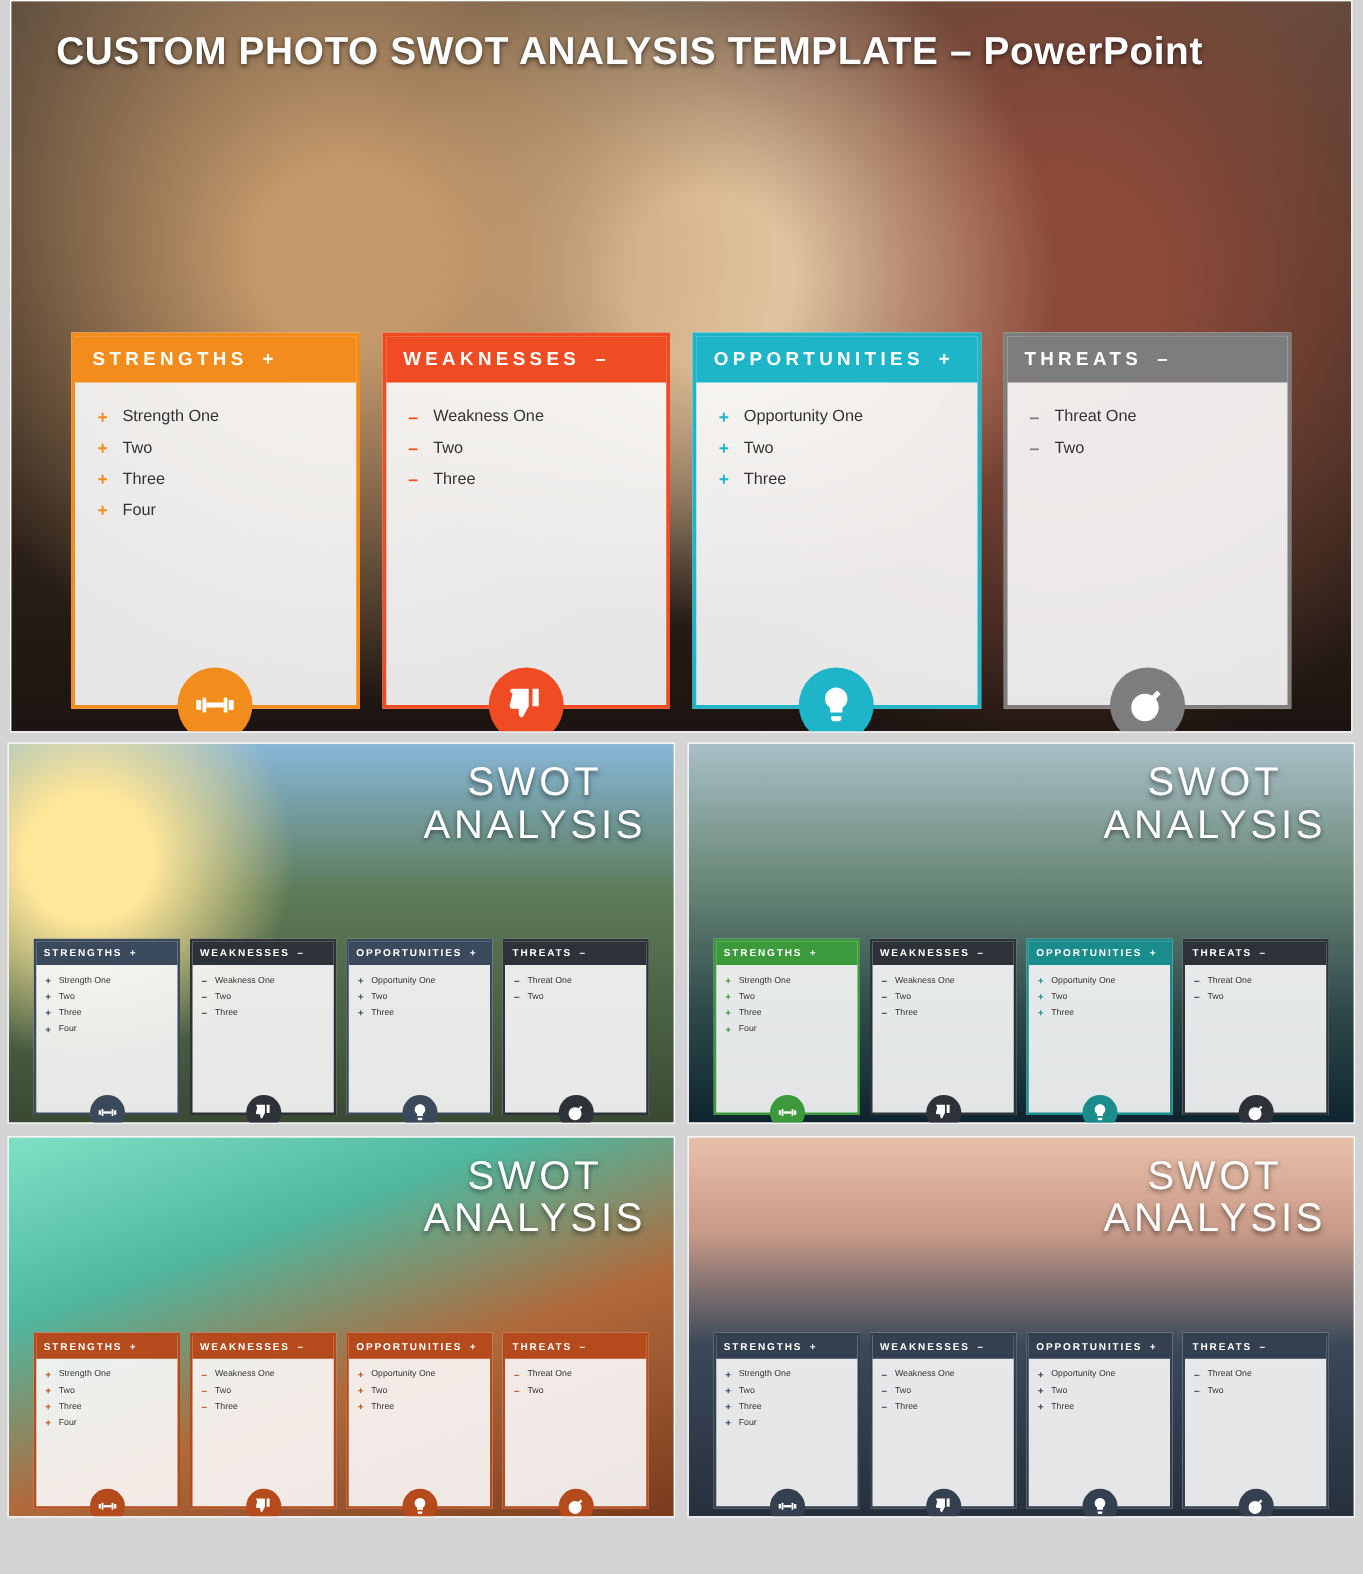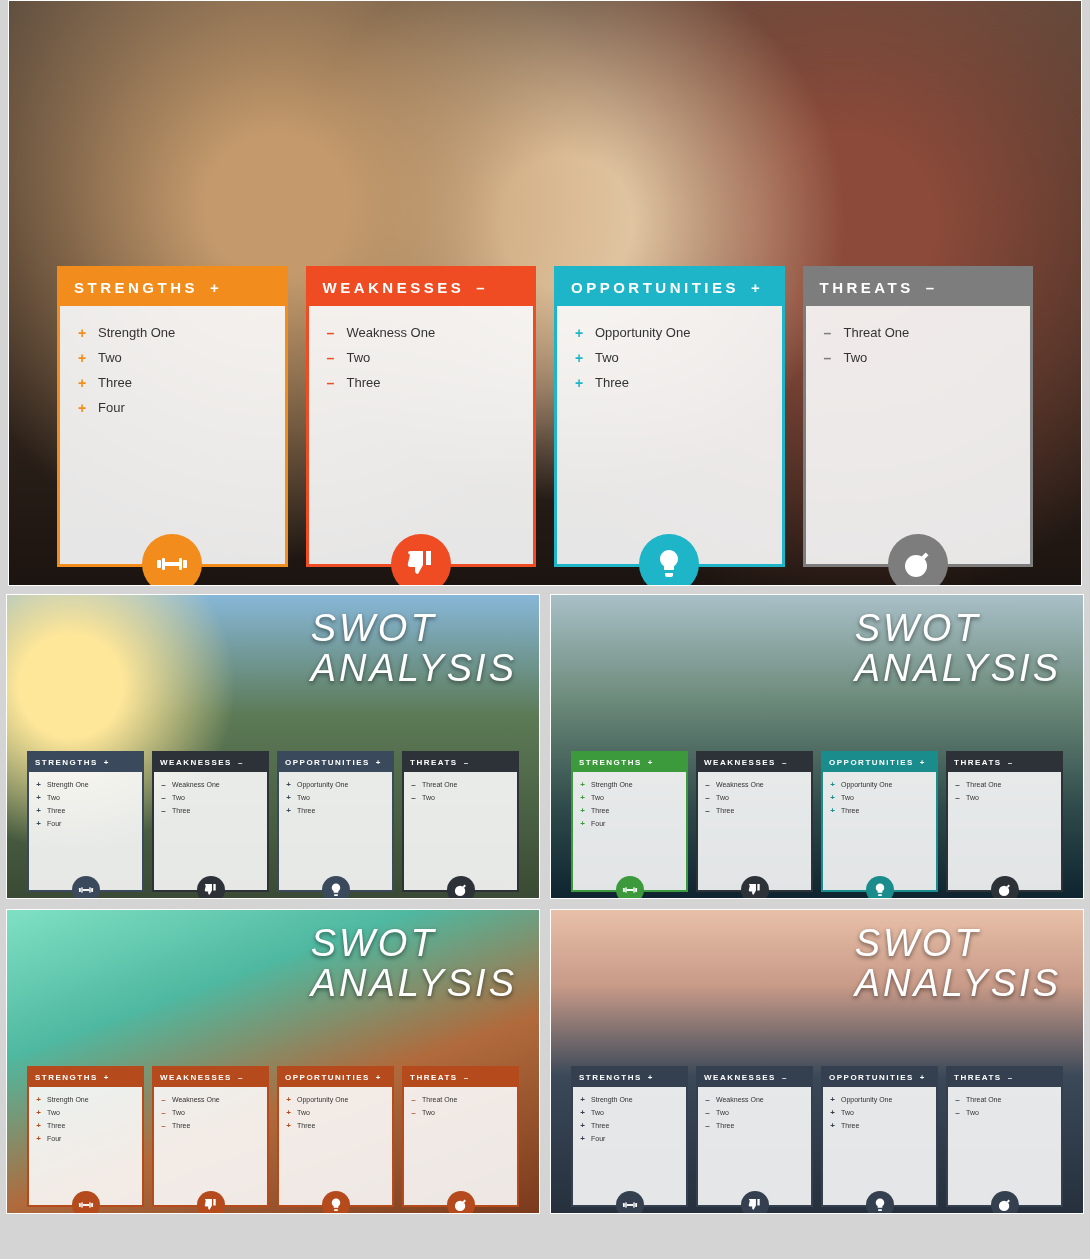--- a/index.html
+++ b/index.html
@@ -115,27 +115,26 @@
   .thumb {
     position: relative;
     height: 305px;
     border: 1px solid #fff;
     overflow: hidden;
   }
   .thumb-title {
     position: absolute;
     top: 14px; right: 22px;
     color: #fff;
-    text-align: left;
-    font-size: 38px;
+    text-align: center;
+    font-size: 32px;
     font-weight: 400;
     letter-spacing: 3px;
     line-height: 1.05;
     text-shadow: 0 2px 4px rgba(0,0,0,.5);
-    font-style: italic;
   }
   .thumb-cards {
     position: absolute;
     left: 20px; right: 20px; bottom: 6px;
     display: flex;
     gap: 8px;
   }
   .tcard {
     position: relative;
     flex: 1;
@@ -203,20 +202,21 @@
       </g>
     <g id="ico-bomb">
         <circle cx="15" cy="19" r="11"></circle>
         <rect x="22" y="6" width="4" height="6" transform="rotate(45 24 9)"></rect>
         <circle cx="12" cy="15" r="3" fill="#fff" opacity=".9"></circle>
       </g>
   </defs>
 </svg>
 
 <div class="hero">
+  <div class="hero-title">CUSTOM PHOTO SWOT ANALYSIS TEMPLATE  –  PowerPoint</div>
   <div class="hero-cards" id="hero-cards">
       <div class="card c-orange">
     <div class="card-head">
       <span>STRENGTHS</span>
       <span class="sign">+</span>
     </div>
     <div class="card-body">
 
         <div class="item">
           <span class="bullet">+</span>

